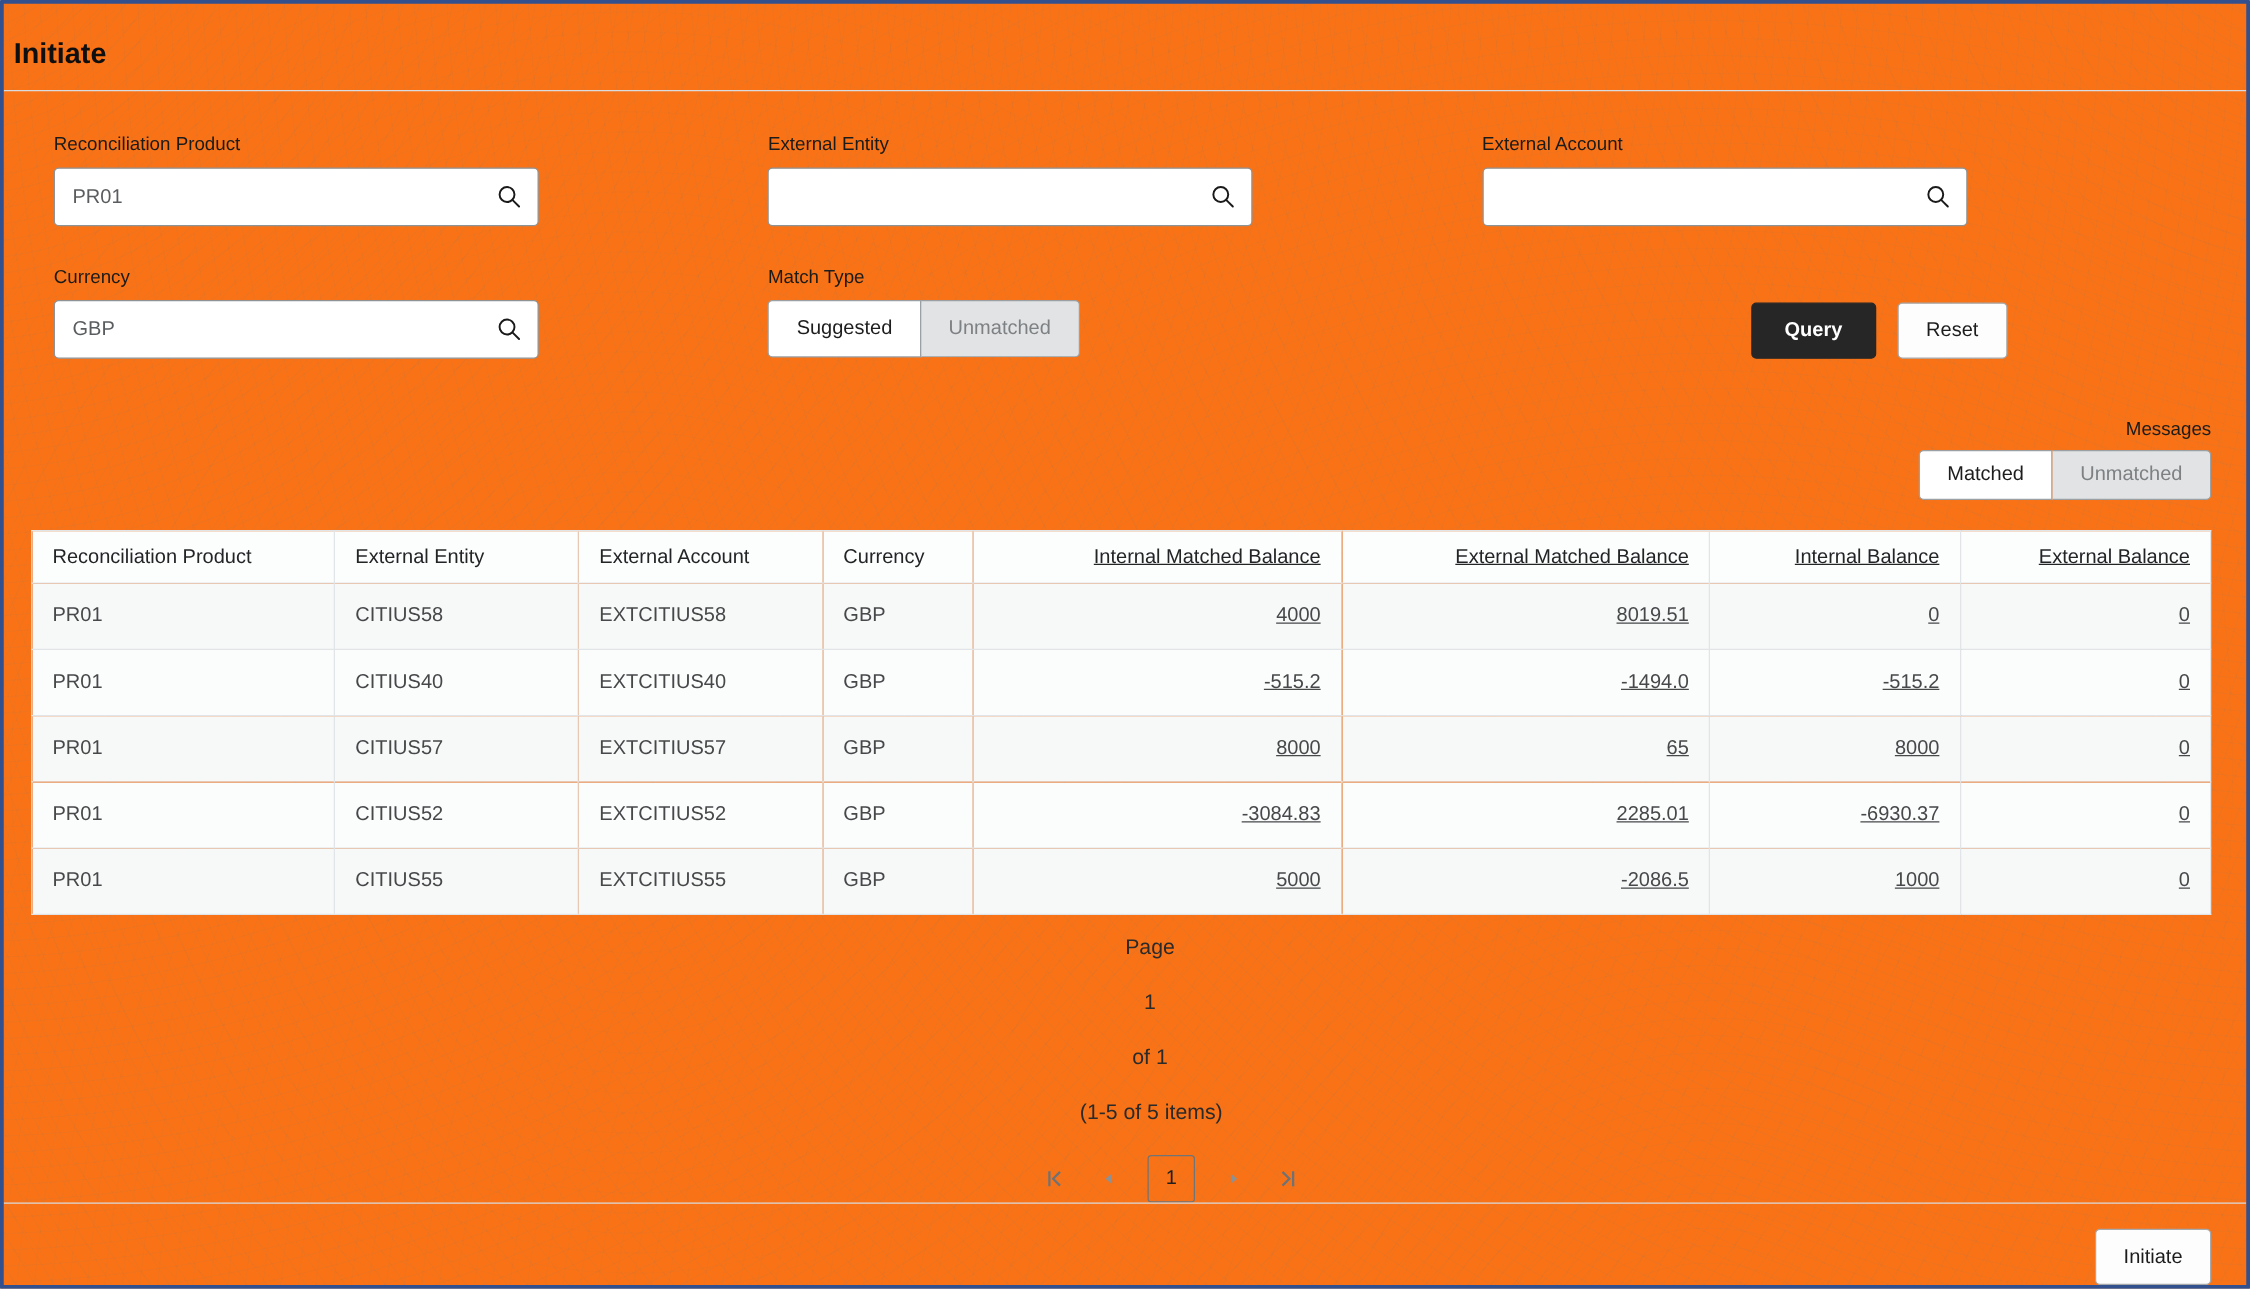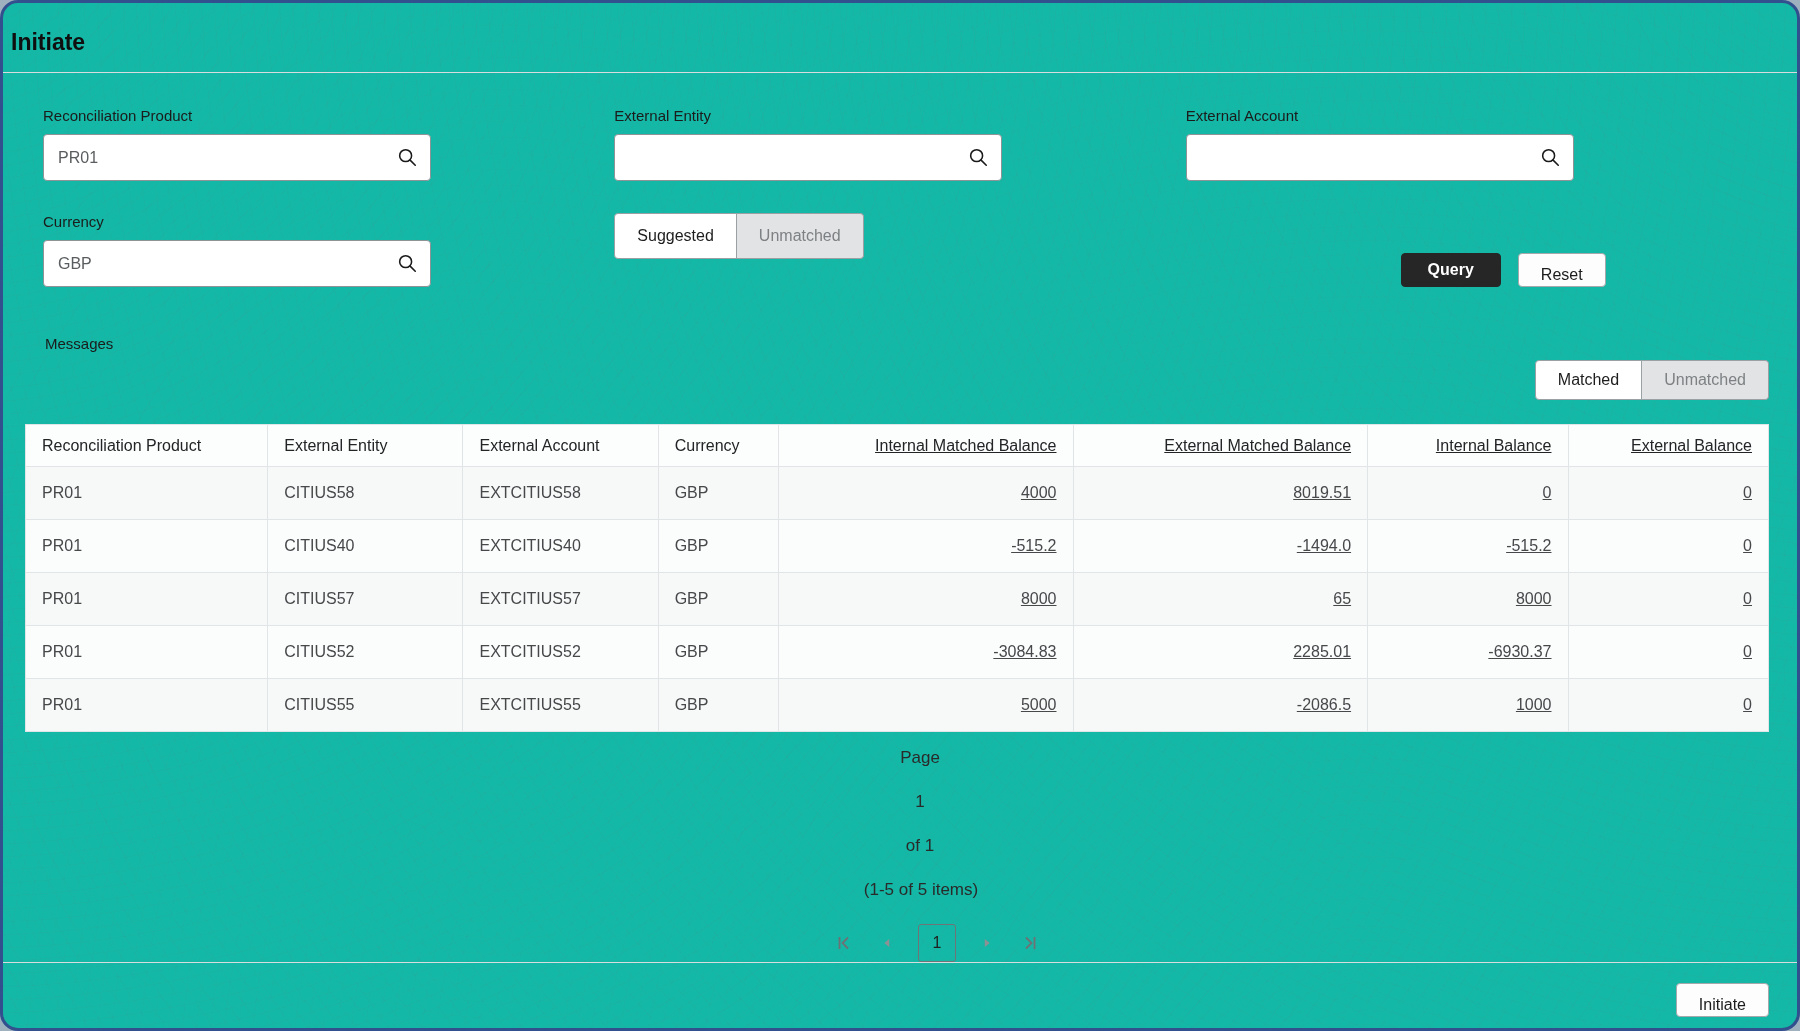--- a/index.html
+++ b/index.html
@@ -5,22 +5,22 @@
   * { box-sizing: border-box; margin: 0; padding: 0; }
   html, body { width: 1800px; height: 1031px; }
   body {
     font-family: "Liberation Sans", sans-serif;
     background: #9fb0bf;
   }
   .window {
     position: relative;
     width: 1800px; height: 1031px;
     border: 3px solid #33508e;
-    border-radius: 18px;
-    background: #14b8a6;
+    border-radius: 1px;
+    background: #f97316;
     overflow: hidden;
   }
   .pattern {
     position: absolute; inset: 0; pointer-events: none;
     background-image:
       repeating-radial-gradient(circle at -2% -8%, rgba(96,112,128,0.05) 0 1px, transparent 1px 13px),
       repeating-radial-gradient(circle at 103% -8%, rgba(96,112,128,0.05) 0 1px, transparent 1px 13px),
       repeating-radial-gradient(circle at 28% 60%, rgba(96,112,128,0.03) 0 1px, transparent 1px 16px),
       repeating-radial-gradient(circle at 76% 112%, rgba(96,112,128,0.04) 0 1px, transparent 1px 14px);
   }
@@ -55,26 +55,26 @@
     padding: 16px 22px; font-size: 16px; cursor: pointer;
     border: 1px solid #9aa0a3; user-select: none;
   }
   .seg.active  { background: #ffffff; color: #1d1d1d; border-radius: 4px 0 0 4px; }
   .seg.inactive{ background: #e2e3e4; color: #7d8184; border-left: none; border-radius: 0 4px 4px 0; }
 
   .actions {
     display: flex; justify-content: flex-end; align-items: flex-end;
     gap: 17px; width: 420px; height: 100%;
   }
-  .btn { height: 34px; border-radius: 4px; font-size: 16px; font-family: inherit; cursor: pointer; }
+  .btn { height: 45px; border-radius: 4px; font-size: 16px; font-family: inherit; cursor: pointer; }
   .btn-dark  { background: #262626; color: #ffffff; border: 1px solid #262626; padding: 0 26px; font-weight: bold; }
   .btn-light { background: #fdfdfd; color: #1c1c1c; border: 1px solid #a6a9ab; padding: 12px 22px; }
 
   
-  .messages-section { padding: 48px 28px 0 42px; }
+  .messages-section { padding: 48px 28px 0 42px; text-align: right; }
   .messages-label { font-size: 15px; color: #1b1b1b; }
   .messages-toggle-row { display: flex; justify-content: flex-end; margin-top: 8px; }
   .messages-toggle-row .seg { height: 40px; }
 
   
   .table-wrap { margin: 18px 28px 0 22px; }
   table { width: 100%; border-collapse: collapse; font-size: 16px; table-layout: fixed; }
   thead th {
     background: #fcfdfd;
     border: 1px solid #e2e5e7;
@@ -175,20 +175,21 @@
           <span class="search-icon">
             <svg width="22" height="22" viewBox="0 0 24 24">
                 <circle cx="10.5" cy="10.5" r="6.5" fill="none" stroke="#1a1a1a" stroke-width="1.7"></circle>
                 <line x1="15.4" y1="15.4" x2="21" y2="21" stroke="#1a1a1a" stroke-width="1.7" stroke-linecap="round"></line>
               </svg>
           </span>
         </div>
       </div>
 
       <div class="field">
+        <label class="field-label">Match Type</label>
         <div class="segmented">
           <div class="seg active">Suggested</div>
           <div class="seg inactive">Unmatched</div>
         </div>
       </div>
 
       <div class="actions">
         <button class="btn btn-dark">Query</button>
         <button class="btn btn-light">Reset</button>
       </div>

